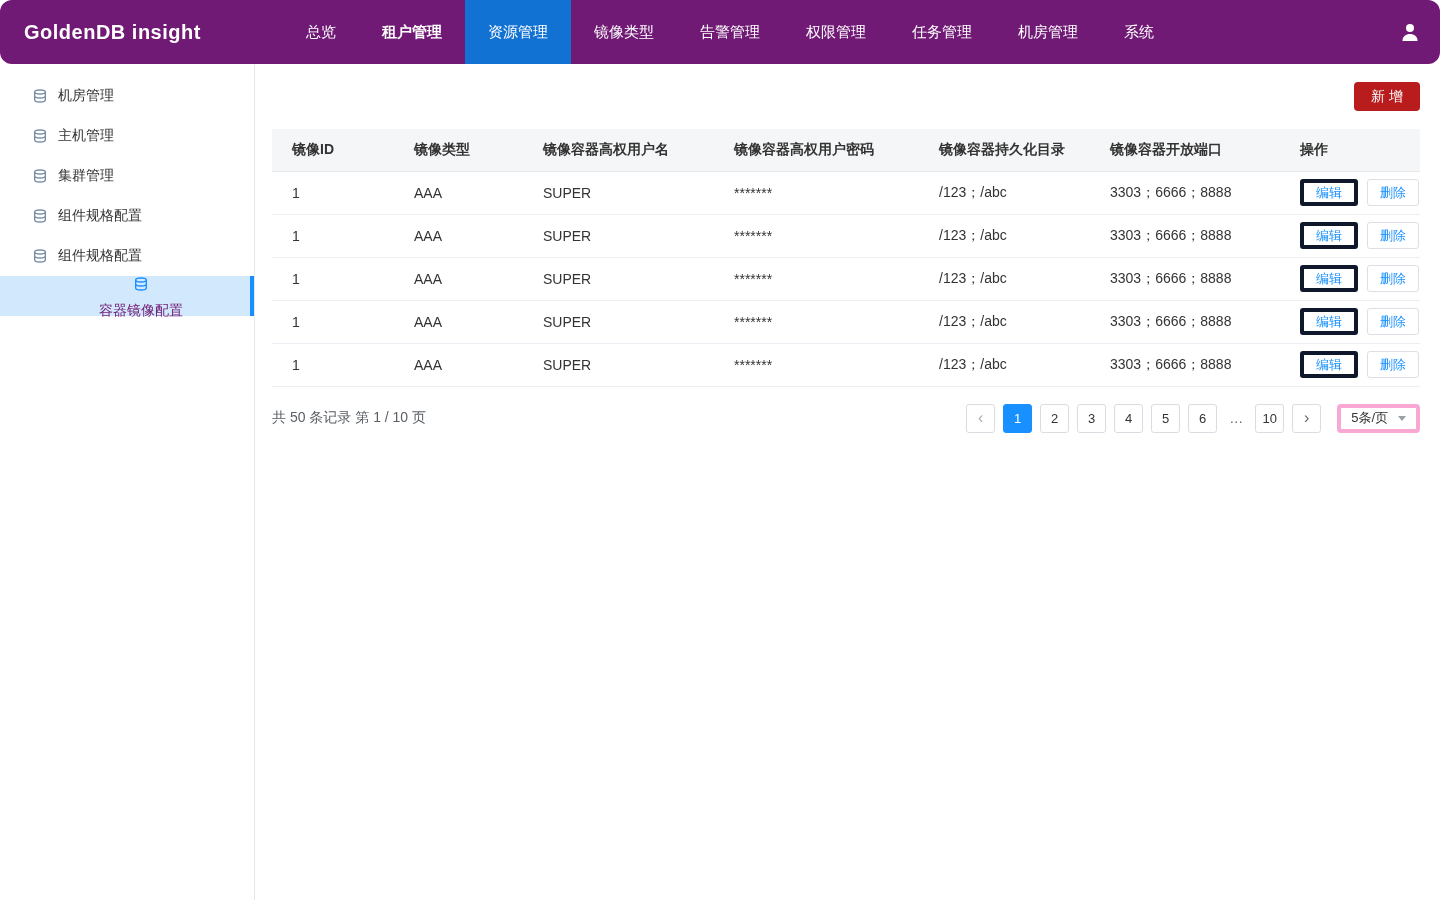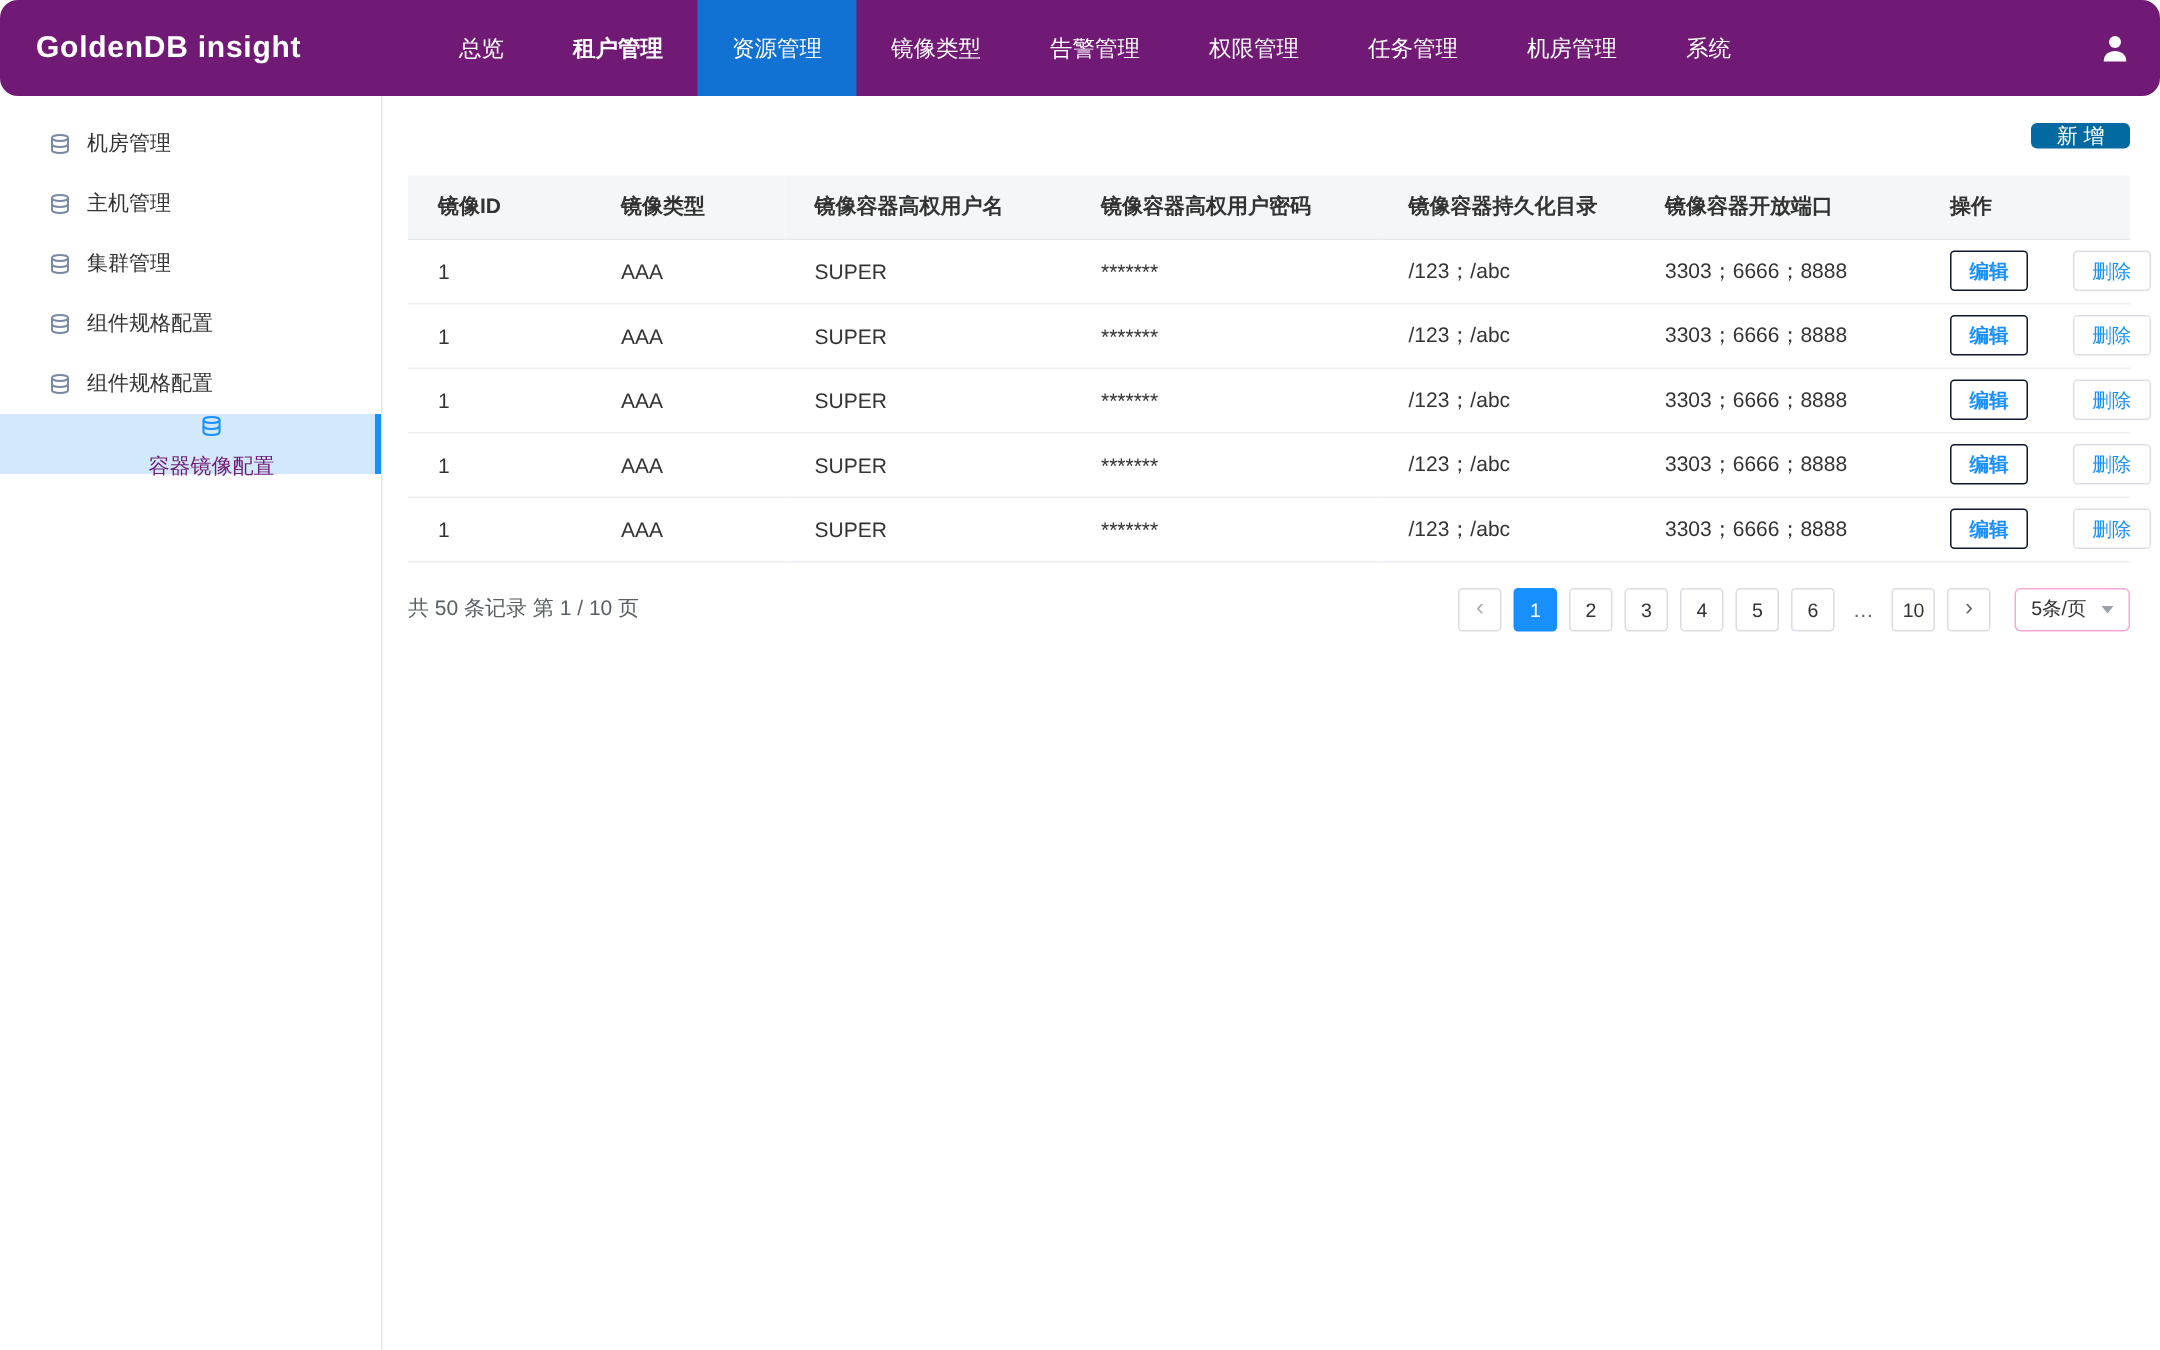--- a/index.html
+++ b/index.html
@@ -71,25 +71,25 @@
     color: #701a75;
     border-right: 4px solid #1890ff;
     flex-direction: column;
   }
 
   .content { flex: 1; padding: 18px 20px 0 17px; }
 
   
   .toolbar { display: flex; justify-content: flex-end; margin-bottom: 18px; }
   .btn-add {
-    background: #0369a1;
+    background: #b91c1c;
     color: #fff;
     border: none;
     border-radius: 4px;
-    height: 17px;
+    height: 29px;
     padding: 0 17px;
     font-size: 14px;
     cursor: pointer;
     font-family: inherit;
   }
 
   
   table.grid { width: 100%; border-collapse: collapse; font-size: 14px; table-layout: fixed; }
   .grid th {
     background: #f5f6f7;
@@ -111,21 +111,21 @@
   .btn-edit, .btn-del {
     height: 27px;
     padding: 0 12px;
     border-radius: 3px;
     background: #fff;
     font-size: 13px;
     color: #1890ff;
     cursor: pointer;
     font-family: inherit;
   }
-  .btn-edit { border: 1px solid #0f172a; margin-right: 26px; font-weight: bold; }
+  .btn-edit { border: 4px solid #0f172a; margin-right: 5px; }
   .btn-del { border: 1px solid #dcdfe6; }
 
   
   .pagination-bar {
     display: flex;
     justify-content: space-between;
     align-items: center;
     margin-top: 17px;
     font-size: 14px;
     color: #5a6066;
@@ -159,21 +159,21 @@
     justify-content: center;
     color: #666;
     font-size: 14px;
     padding-bottom: 7px;
     cursor: pointer;
   }
   .page-size {
     display: flex;
     align-items: center;
     gap: 10px;
-    border: 1px solid #f9a8d4;
+    border: 4px solid #f9a8d4;
     border-radius: 4px;
     height: 29px;
     padding: 0 10px;
     font-size: 13px;
     color: #333;
     margin-left: 8px;
     cursor: pointer;
     background: #fff;
   }
   .caret {

